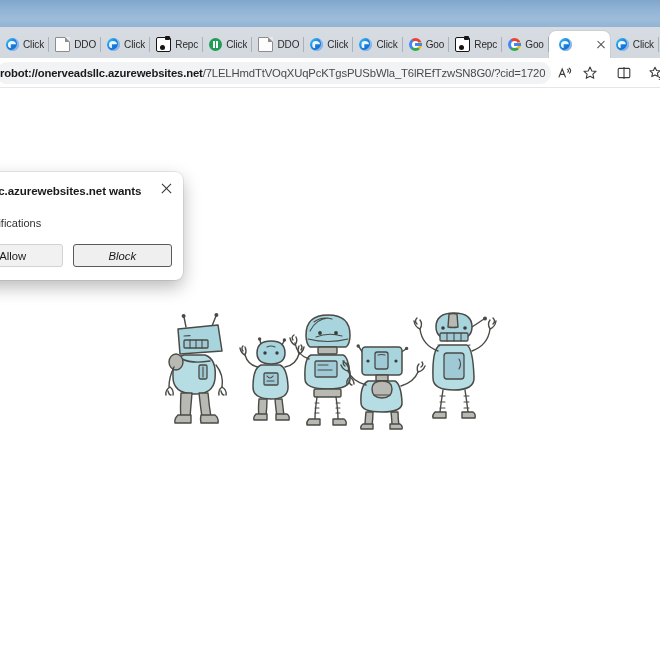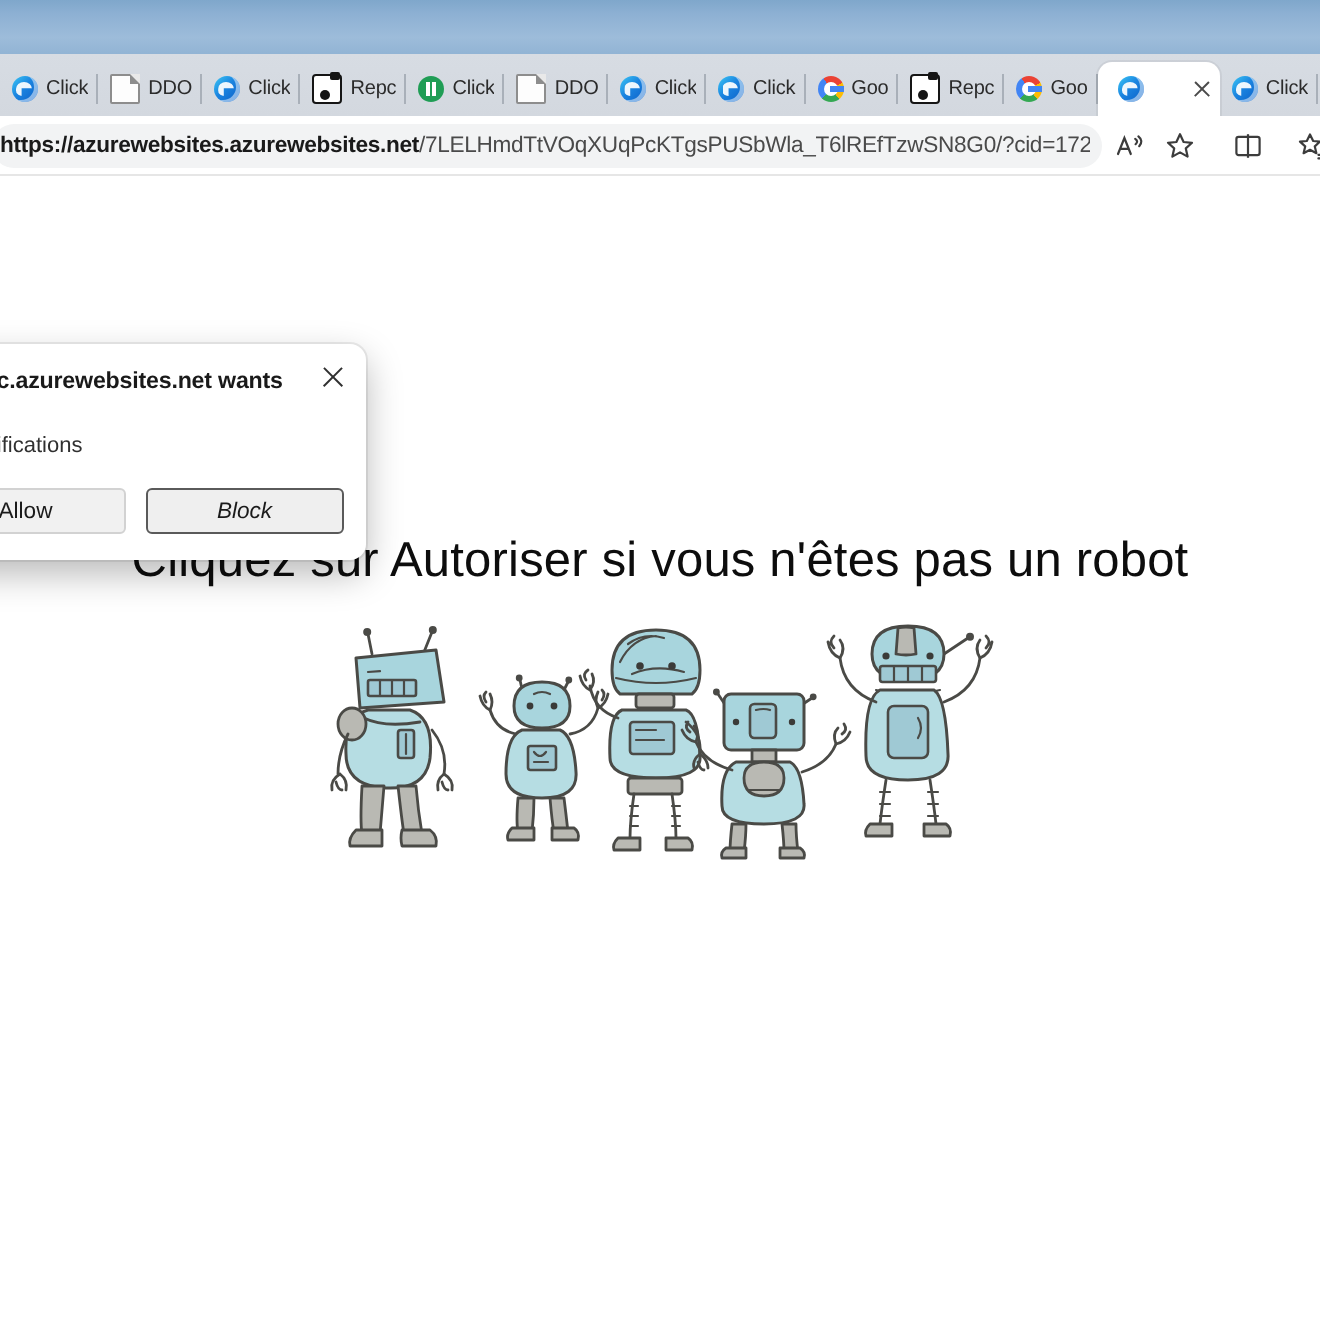--- a/index.html
+++ b/index.html
@@ -454,21 +454,21 @@
       <div class="tab">
         <span class="favicon fav-edge"></span>
         <span class="tab-label">Click</span>
         <span class="sep"></span>
       </div>
 
     </div>
 
     <div class="addressbar">
       <div class="urlpill" title="Search or enter web address">
-        <span class="url"><span class="host">https://azurewebsites.azurewebsites.net</span><span class="path">/7LELHmdTtVOqXUqPcKTgsPUSbWla_T6lREfTzwSN8G0/?cid=17201774481...</span></span>
+        <span class="url"><span class="host">robot://onerveadsllc.azurewebsites.net</span><span class="path">/7LELHmdTtVOqXUqPcKTgsPUSbWla_T6lREfTzwSN8G0/?cid=17201774481...</span></span>
       </div>
 
       <span class="icon-btn">
         <svg width="16" height="16" viewBox="0 0 16 16" fill="none" stroke="#3c3c3c" stroke-width="1.1">
           <path d="M2 12 L5.2 4 L8.4 12 M3.2 9.4 H7.2" stroke-linecap="round"></path>
           <path d="M10.6 4.4 Q12.4 5.6 10.8 7.1" stroke-linecap="round"></path>
           <path d="M12.2 3.2 Q14.9 5.4 12.6 8.1" stroke-linecap="round"></path>
         </svg>
       </span>
 
@@ -489,21 +489,20 @@
         <svg width="16" height="16" viewBox="0 0 16 16" fill="none" stroke="#3c3c3c" stroke-width="1.1">
           <path d="M7 2.2 L8.6 5.5 L12 5.8 L9.4 8.2 L10.2 11.6 L7 9.9 L3.8 11.6 L4.6 8.2 L2 5.8 L5.4 5.5 Z" stroke-linejoin="round"></path>
           <path d="M11.2 12.4 H14.6 M11.2 14.2 H14.6" stroke-linecap="round"></path>
         </svg>
       </span>
 
     </div>
 
     <div class="page">
 
-      <div class="headline">Cliquez sur Autoriser si vous n'êtes pas un robot</div>
 
       <div class="robots-wrap">
         <svg width="350" height="122" viewBox="0 0 350 122" xmlns="http://www.w3.org/2000/svg">
           <defs>
             <style>
               .bod { fill:#a8d5dd; stroke:#4a4a46; stroke-width:1.5; stroke-linejoin:round; }
               .bod2{ fill:#b6dde3; stroke:#4a4a46; stroke-width:1.5; stroke-linejoin:round; }
               .gry { fill:#b9b9b3; stroke:#4a4a46; stroke-width:1.4; stroke-linejoin:round; }
               .pan { fill:#9fc9d4; stroke:#4a4a46; stroke-width:1.3; }
               .ln  { fill:none; stroke:#4a4a46; stroke-width:1.4; stroke-linecap:round; stroke-linejoin:round; }

